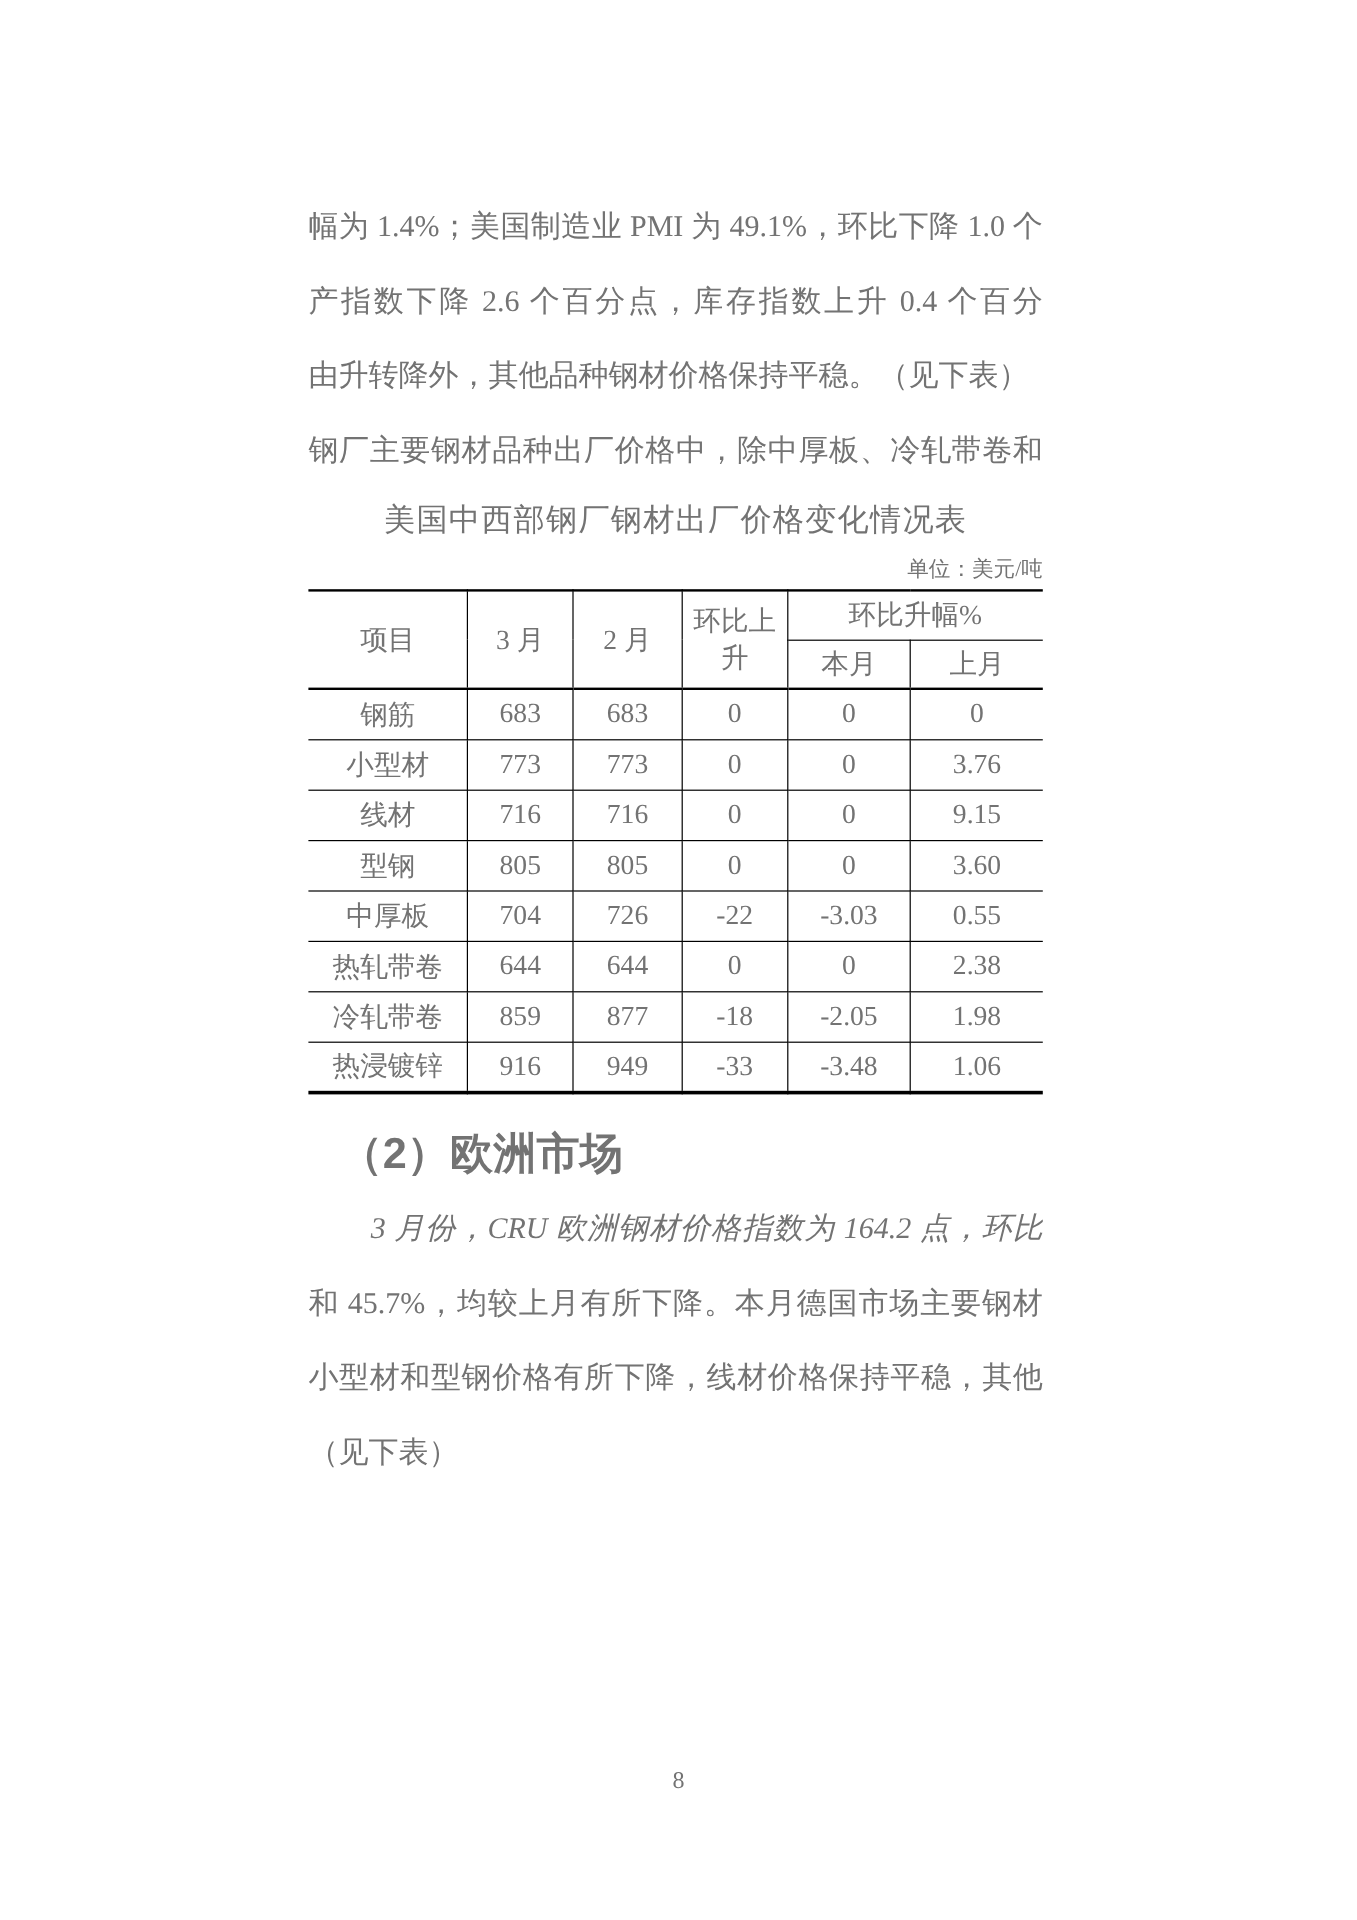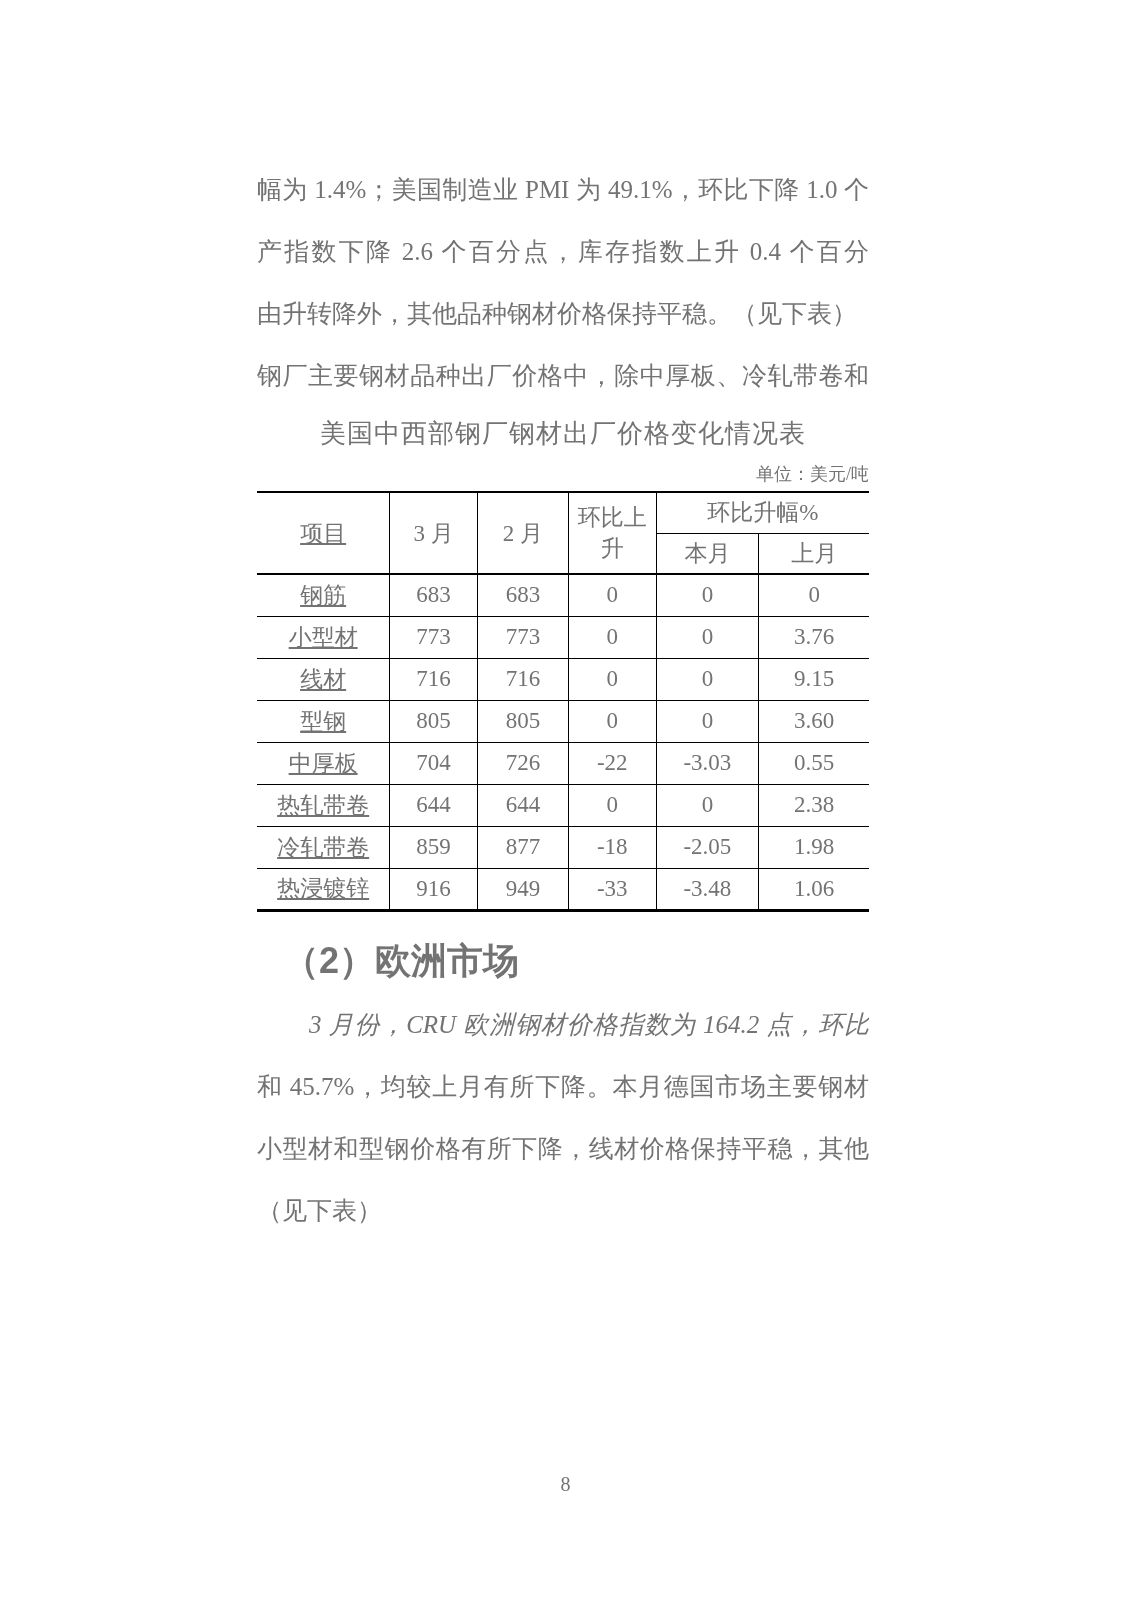--- a/index.html
+++ b/index.html
@@ -63,21 +63,21 @@
     font-weight: normal;
     font-size: 23px;
     text-align: center;
     vertical-align: middle;
     padding: 0;
   }
   .price-table thead tr { height: 41px; }
   .price-table tbody tr { height: 42px; }
   .price-table thead th { border-bottom: 2px solid #000; }
   .price-table thead th.group { border-bottom: 1px solid #000; }
-  .price-table .strip-left { border-left: none; text-decoration: underline; }
+  .price-table .strip-left { border-left: none; }
   .price-table .strip-right { border-right: none; }
   .section-heading {
     margin-top: 24px;
     height: 50px;
     line-height: 50px;
     font-size: 36px;
     font-weight: bold;
     font-family: "Liberation Sans", "DejaVu Sans", sans-serif;
     padding-left: 26px;
   }

